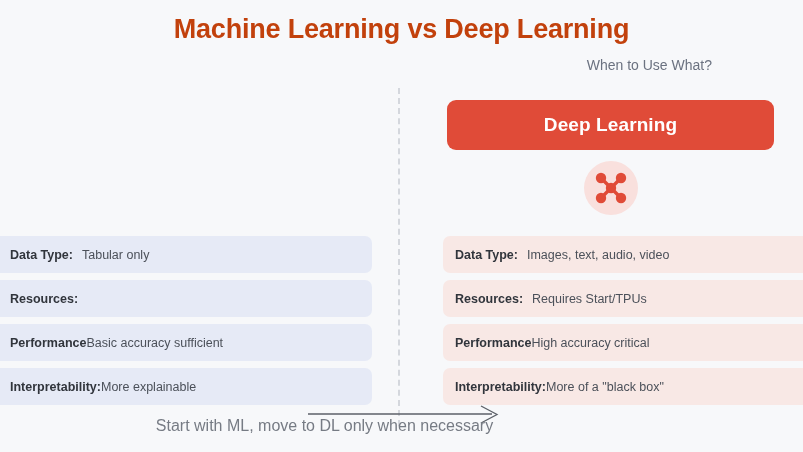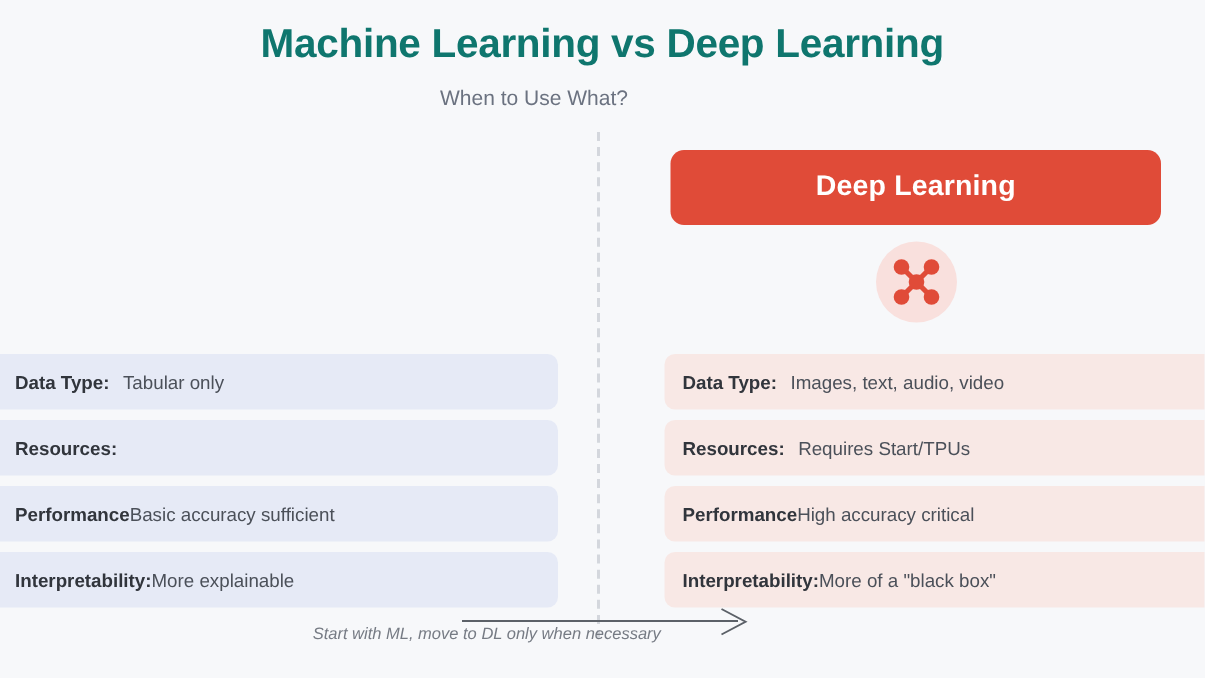--- a/index.html
+++ b/index.html
@@ -23,29 +23,29 @@
 
   
   .title {
     position: absolute;
     top: 14px;
     left: 0;
     width: 803px;
     text-align: center;
     font-size: 27px;
     font-weight: bold;
-    color: #0f766e;
+    color: #c2410c;
     letter-spacing: -0.2px;
   }
   .subtitle {
     position: absolute;
     top: 57px;
     left: 0;
     width: 712px;
-    text-align: center;
+    text-align: right;
     font-size: 14px;
     color: #6b7280;
   }
 
   
   .divider {
     position: absolute;
     left: 398px;
     top: 88px;
     width: 0;
@@ -155,22 +155,21 @@
     position: absolute;
     left: 300px;
     top: 0px;
   }
   .footer-caption {
     position: absolute;
     left: 0;
     top: 12px;
     width: 649px;
     text-align: center;
-    font-size: 11px;
-    font-style: italic;
+    font-size: 16px;
     color: #767b84;
   }
 </style>
 </head>
 <body>
 
 <div id="infographic">
 
   <div class="title">Machine Learning vs Deep Learning</div>
   <div class="subtitle">When to Use What?</div>

